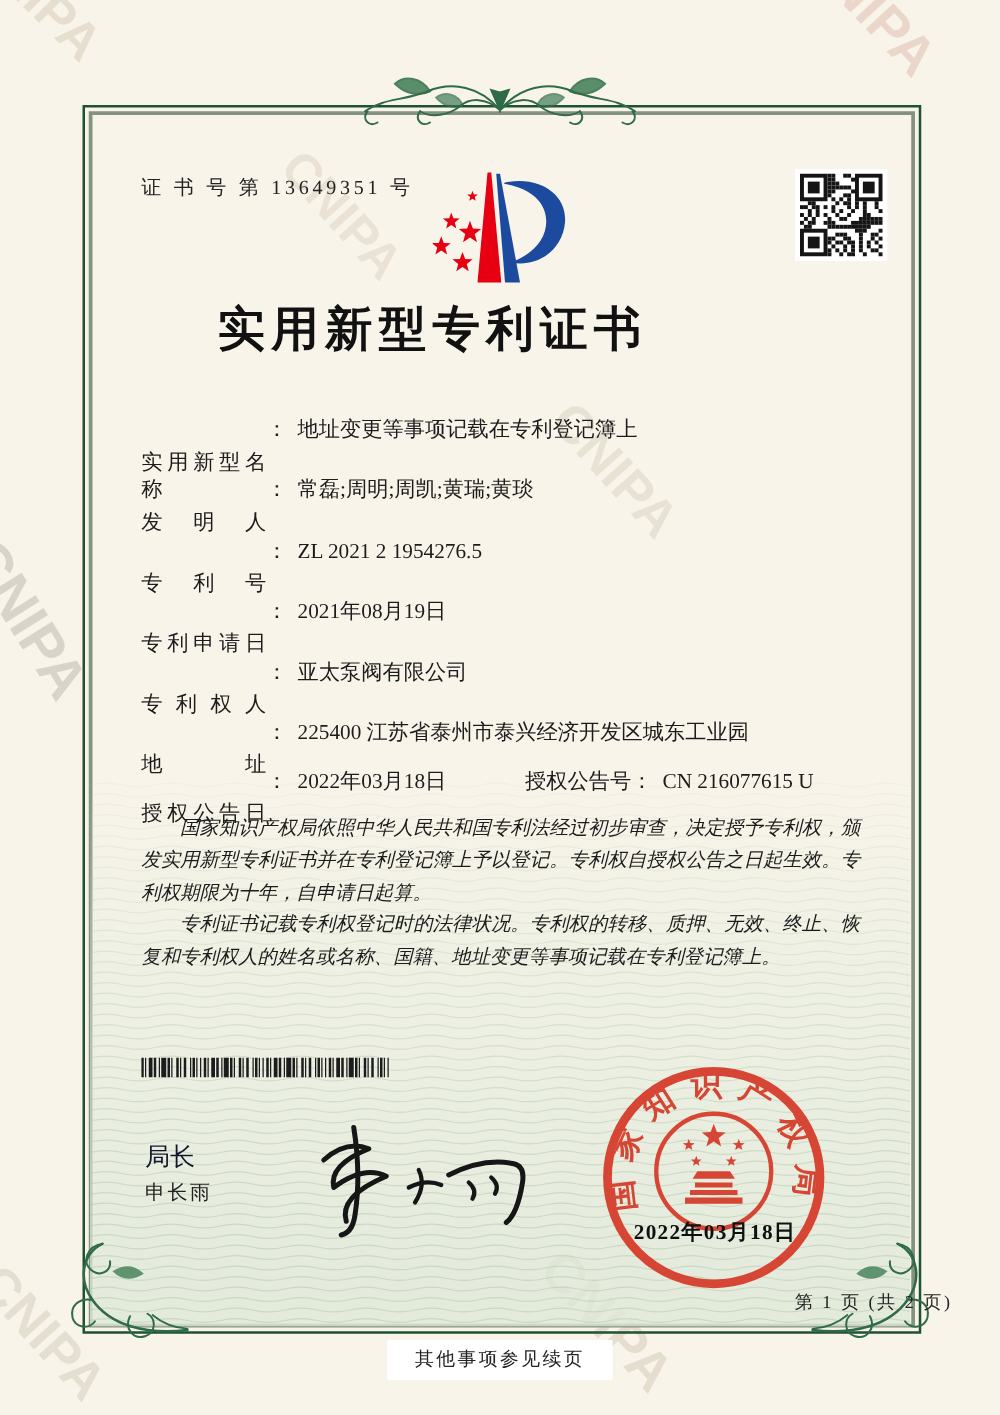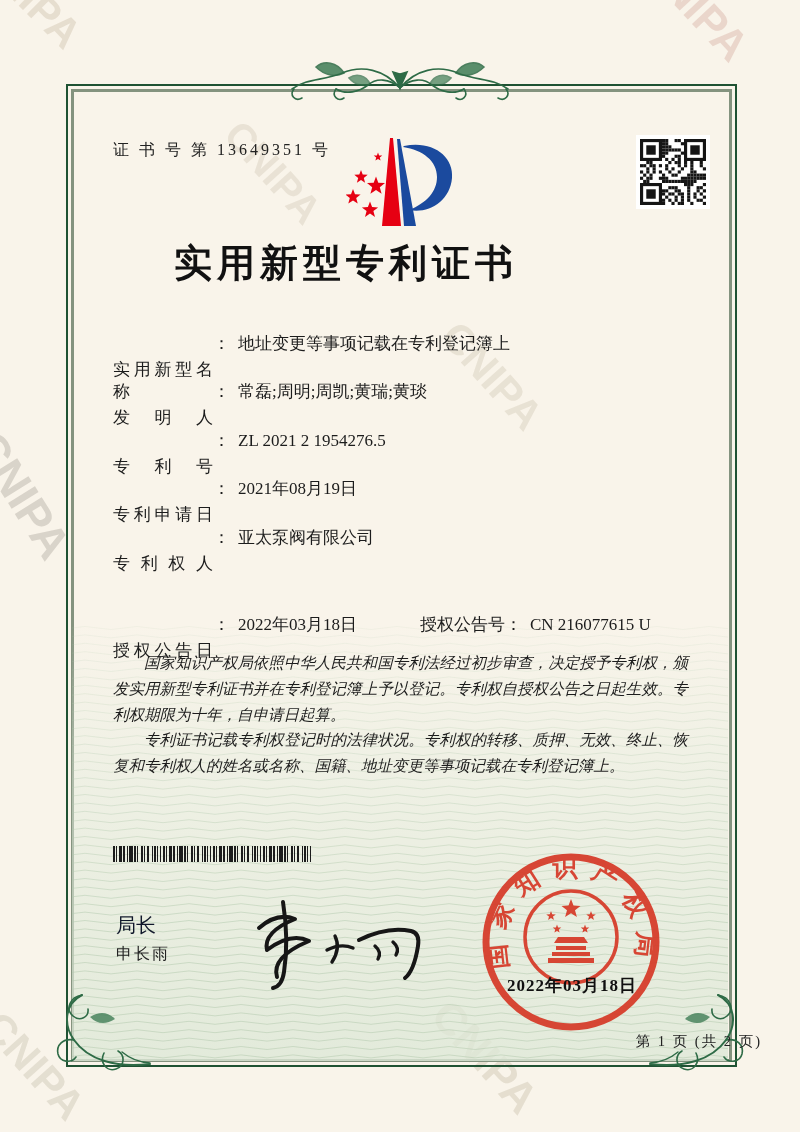--- a/index.html
+++ b/index.html
@@ -324,20 +324,23 @@
   </div>
   <div class="row" style="top:430px">
     <span class="lbl">专利号</span><span class="colon">：</span><span class="val">ZL 2021 2 1954276.5</span>
   </div>
   <div class="row" style="top:478px">
     <span class="lbl">专利申请日</span><span class="colon">：</span><span class="val">2021年08月19日</span>
   </div>
   <div class="row" style="top:527px">
     <span class="lbl">专利权人</span><span class="colon">：</span><span class="val">亚太泵阀有限公司</span>
   </div>
+  <div class="row" style="top:575px">
+    <span class="lbl">地址</span><span class="colon">：</span><span class="val">225400 江苏省泰州市泰兴经济开发区城东工业园</span>
+  </div>
   <div class="row" style="top:614px">
     <span class="lbl">授权公告日</span><span class="colon">：</span><span class="val">2022年03月18日</span>
     <span class="pair2"><span>授权公告号</span><span class="colon">：</span><span class="val">CN 216077615 U</span></span>
   </div>
 
   <div class="paras">
     <p>国家知识产权局依照中华人民共和国专利法经过初步审查，决定授予专利权，颁发实用新型专利证书并在专利登记簿上予以登记。专利权自授权公告之日起生效。专利权期限为十年，自申请日起算。</p>
     <p>专利证书记载专利权登记时的法律状况。专利权的转移、质押、无效、终止、恢复和专利权人的姓名或名称、国籍、地址变更等事项记载在专利登记簿上。</p>
   </div>
 
@@ -440,14 +443,15 @@
       <path d="M76,94 L110,94 L106,88 L80,88 Z"></path>
       <rect x="78" y="97" width="30" height="4"></rect>
       <rect x="74" y="103" width="38" height="4"></rect>
       <rect x="70" y="109" width="46" height="5"></rect>
     </g>
   </svg>
   <div class="seal-date">2022年03月18日</div>
 
   <div class="page-num">第 1 页 (共 2 页)</div>
 
+  <div class="footer-note">其他事项参见续页</div>
 
 </div>
 
 </body></html>

